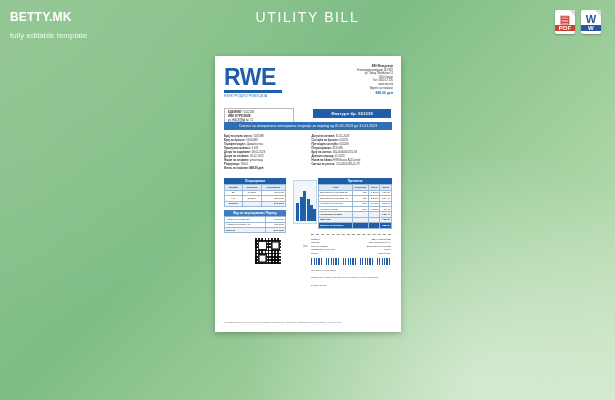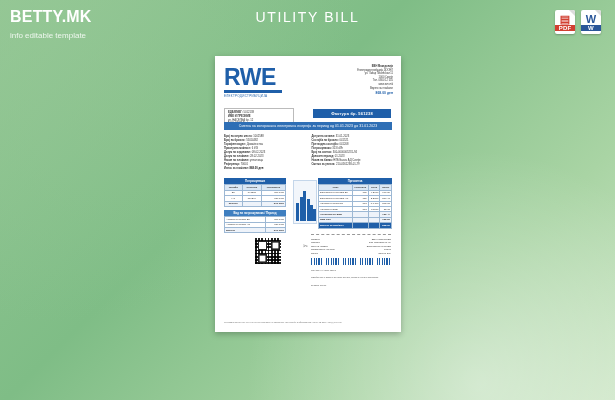--- a/index.html
+++ b/index.html
@@ -23,21 +23,21 @@
       linear-gradient(135deg, #93c694 0%, #7fbd86 40%, #a9d4a4 75%, #cde6c6 100%);
   }
   
   .brand {
     position: absolute;
     left: 10px;
     top: 8px;
     color: #ffffff;
   }
   .brand-name {
-    font-size: 16px;
+    font-size: 12px;
     font-weight: bold;
     letter-spacing: 0.2px;
     line-height: 18px;
     color: #ffffff;
   }
   .brand-sub {
     font-size: 8px;
     line-height: 12px;
     margin-top: 4px;
     color: #eef7ee;
@@ -352,21 +352,21 @@
     line-height: 3.2px;
   }
 </style>
 </head>
 <body>
 
 <div class="page">
 
   <div class="brand">
     <div class="brand-name">BETTY.MK</div>
-    <div class="brand-sub">info editable template</div>
+    <div class="brand-sub">fully editable template</div>
   </div>
 
   <div class="page-title">UTILITY BILL</div>
 
   <div class="file-icons">
     <div class="file-icon pdf">
       <div class="fold"></div>
       <div class="glyph">▤</div>
       <div class="tag">PDF</div>
     </div>

